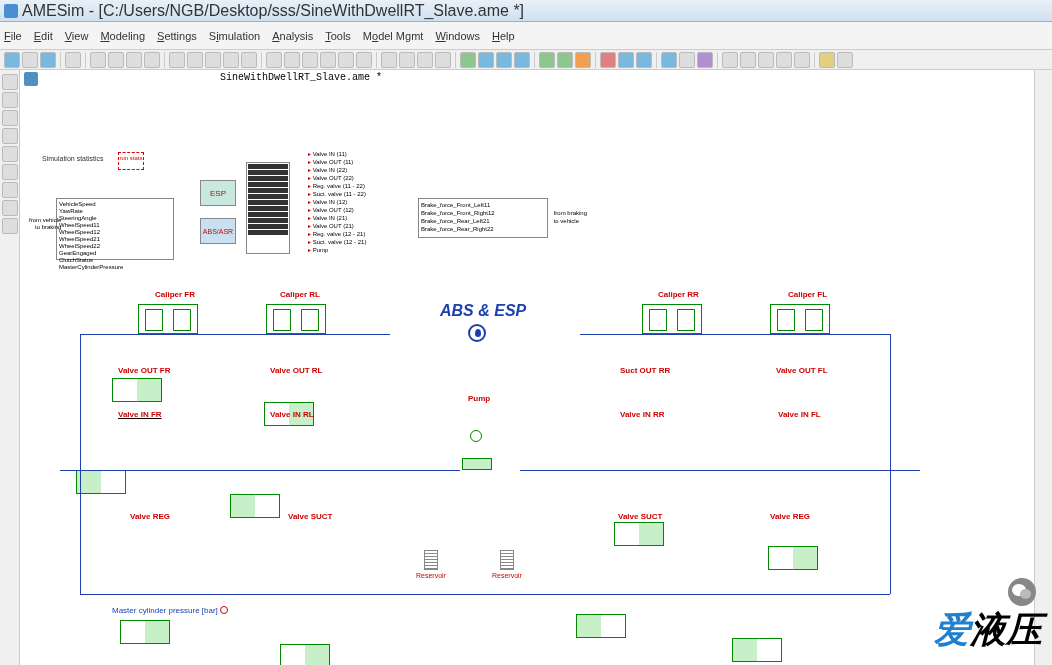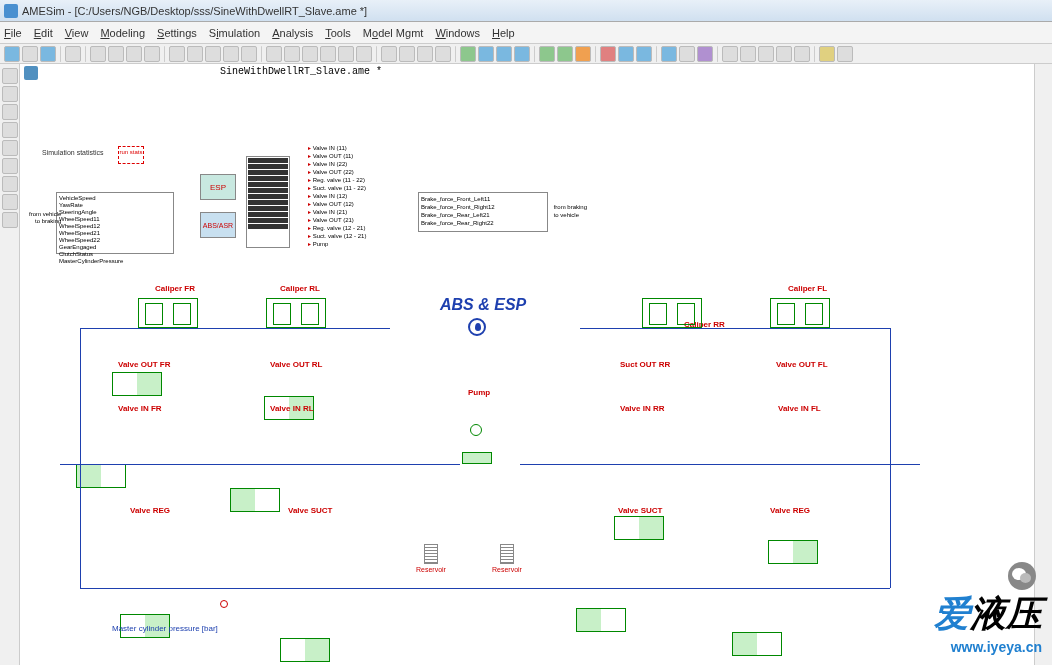--- a/index.html
+++ b/index.html
@@ -1,20 +1,20 @@
 <!DOCTYPE html>
 <html><head>
 <meta charset="utf-8">
 <style>
   * { box-sizing: border-box; margin: 0; padding: 0; }
   body { font-family: Tahoma, sans-serif; font-size: 10px; background: #e8e8e8; overflow: hidden; width: 1052px; height: 665px; position: relative; }
   .titlebar { height: 22px; background: linear-gradient(#e8f0f8,#d0e0f0); display: flex; align-items: center; padding: 0 4px; border-bottom: 1px solid #aaa; }
   .titlebar .icon { width: 14px; height: 14px; background: #4a90d0; margin-right: 4px; border-radius: 2px; }
-  .titlebar .title { font-size: 11px; color: #333; }
-  .menubar { height: 22px; background: #f4f4f4; display: flex; align-items: center; padding: 0 4px; gap: 12px; font-size: 11px; color: #333; border-bottom: 1px solid #ccc; }
+  .titlebar .title { font-size: 16px; color: #333; }
+  .menubar { height: 28px; background: #f4f4f4; display: flex; align-items: center; padding: 0 4px; gap: 12px; font-size: 11px; color: #333; border-bottom: 1px solid #ccc; }
   .menubar span u { text-decoration: underline; }
   .toolbar { height: 20px; background: #f0f0f0; display: flex; align-items: center; padding: 0 4px; gap: 2px; border-bottom: 1px solid #ccc; }
   .tb { width: 16px; height: 16px; background: #ddd; border: 1px solid #bbb; border-radius: 2px; }
   .tb.sep { width: 1px; background: #ccc; border: none; margin: 0 2px; }
   .tb.blue { background: #7ab8e0; }
   .tb.green { background: #8dc78d; }
   .tb.orange { background: #f0a050; }
   .tb.red { background: #e08080; }
   .tb.yellow { background: #e0d080; }
   .tb.purple { background: #b090d0; }
@@ -45,21 +45,21 @@
   .sym-label { font-size: 8px; color: #c00; text-align: center; font-weight: bold; }
   .caliper { width: 60px; height: 30px; border: 1px solid #080; }
   .caliper::before,.caliper::after { content: ""; position: absolute; width: 16px; height: 20px; border: 1px solid #080; top: 4px; }
   .caliper::before { left: 6px; } .caliper::after { right: 6px; }
   .valve { width: 50px; height: 24px; border: 1px solid #080; background: linear-gradient(90deg,#fff 50%,#c8f0c8 50%); position: relative; }
   .valve-in { background: linear-gradient(90deg,#c8f0c8 50%,#fff 50%); }
   .port { width: 8px; height: 8px; border: 1px solid #c00; border-radius: 50%; background: #fff; position: absolute; }
   .pump-label { position: absolute; top: 304px; left: 448px; font-size: 8px; color: #c00; font-weight: bold; }
   .reservoir { position: absolute; width: 14px; height: 20px; border: 1px solid #888; background: repeating-linear-gradient(0deg,#888,#888 1px,#fff 1px,#fff 3px); }
   .res-label { font-size: 7px; color: #c00; text-align: center; }
-  .master-label { position: absolute; top: 540px; left: 60px; font-size: 8px; color: #1e40af; padding-left: 32px; }
+  .master-label { position: absolute; top: 516px; left: 60px; font-size: 8px; color: #1e40af; padding-left: 32px; }
   
   .hline { position: absolute; background: #1e40af; }
   .watermark { position: absolute; right: 10px; bottom: 10px; text-align: right; }
   .watermark .wx { font-size: 22px; color: #555; font-weight: bold; }
   .watermark .logo { font-size: 36px; font-weight: 900; font-style: italic; }
   .watermark .logo .blue { color: #2080d0; }
   .watermark .logo .blk { color: #000; }
   .watermark .url { font-size: 14px; color: #2080d0; font-weight: bold; }
   .wx-icon { display: inline-block; width: 28px; height: 28px; border-radius: 50%; background: #888; vertical-align: middle; position: relative; margin-right: 6px; }
   .wx-icon::before,.wx-icon::after { content:""; position:absolute; border-radius:50%; background:#fff; }
@@ -236,39 +236,39 @@
 
       <div class="sym" style="top:276px;left:98px;">
           <div class="sym-label">Valve OUT FR</div>
         </div>
       <div class="sym valve" style="top:288px;left:92px;"></div>
       <div class="sym" style="top:276px;left:250px;">
           <div class="sym-label">Valve OUT RL</div>
         </div>
       <div class="sym valve" style="top:288px;left:244px;"></div>
 
-      <div class="sym" style="top:320px;left:98px;">
+      <div class="sym" style="top:320px;left:98px;text-decoration:underline;">
           <div class="sym-label">Valve IN FR</div>
         </div>
       <div class="sym valve valve-in" style="top:332px;left:56px;"></div>
       <div class="sym" style="top:320px;left:250px;">
           <div class="sym-label">Valve IN RL</div>
         </div>
       <div class="sym valve valve-in" style="top:332px;left:210px;"></div>
 
       <div class="sym" style="top:422px;left:110px;">
           <div class="sym-label">Valve REG</div>
         </div>
       <div class="sym valve" style="top:434px;left:100px;"></div>
       <div class="sym" style="top:422px;left:268px;">
           <div class="sym-label">Valve SUCT</div>
         </div>
       <div class="sym valve" style="top:434px;left:260px;"></div>
 
-      <div class="sym" style="top:200px;left:664px;margin-top:36px;">
+      <div class="sym" style="top:200px;left:638px;">
           <div class="sym-label">Caliper RR</div>
         </div>
       <div class="sym caliper" style="top:214px;left:622px;"></div>
       <div class="sym" style="top:200px;left:768px;">
           <div class="sym-label">Caliper FL</div>
         </div>
       <div class="sym caliper" style="top:214px;left:750px;"></div>
 
       <div class="sym" style="top:276px;left:600px;">
           <div class="sym-label">Suct OUT RR</div>
@@ -319,14 +319,13 @@
 
     </div>
   </div>
 
   <div class="rightbar"></div>
 </div>
 
 <div class="watermark">
   <div class="wx"><span class="wx-icon"></span></div>
   <div class="logo"><span class="blue">爱</span><span class="blk">液压</span></div>
-  <div class="url">www.iyeya.cn</div>
 </div>
 
 </body></html>

